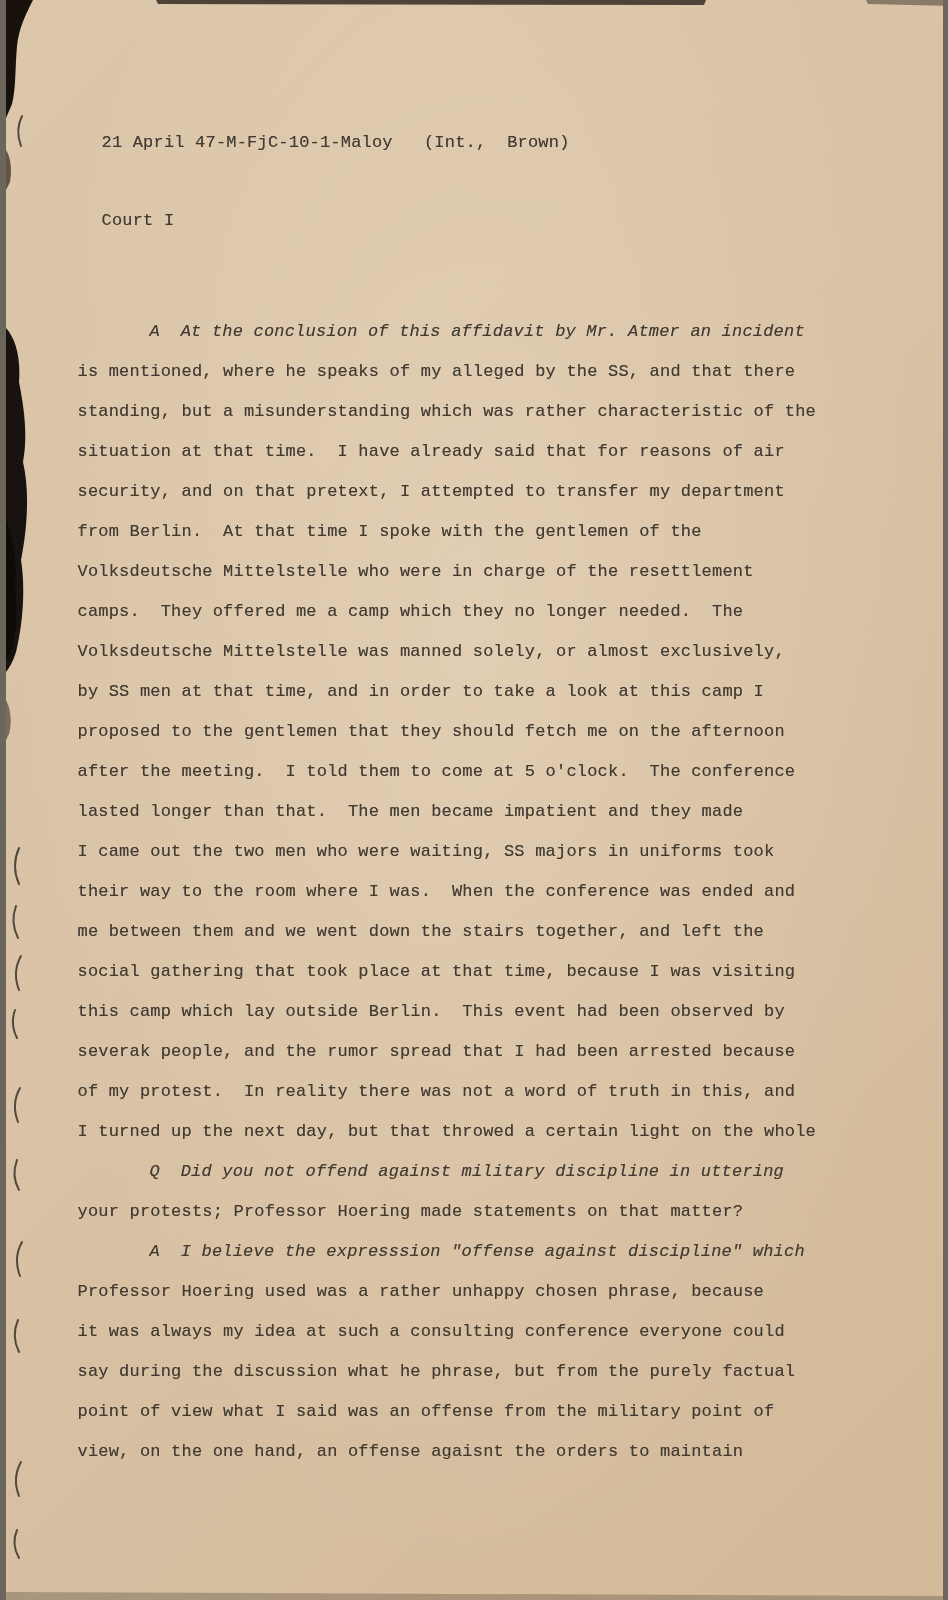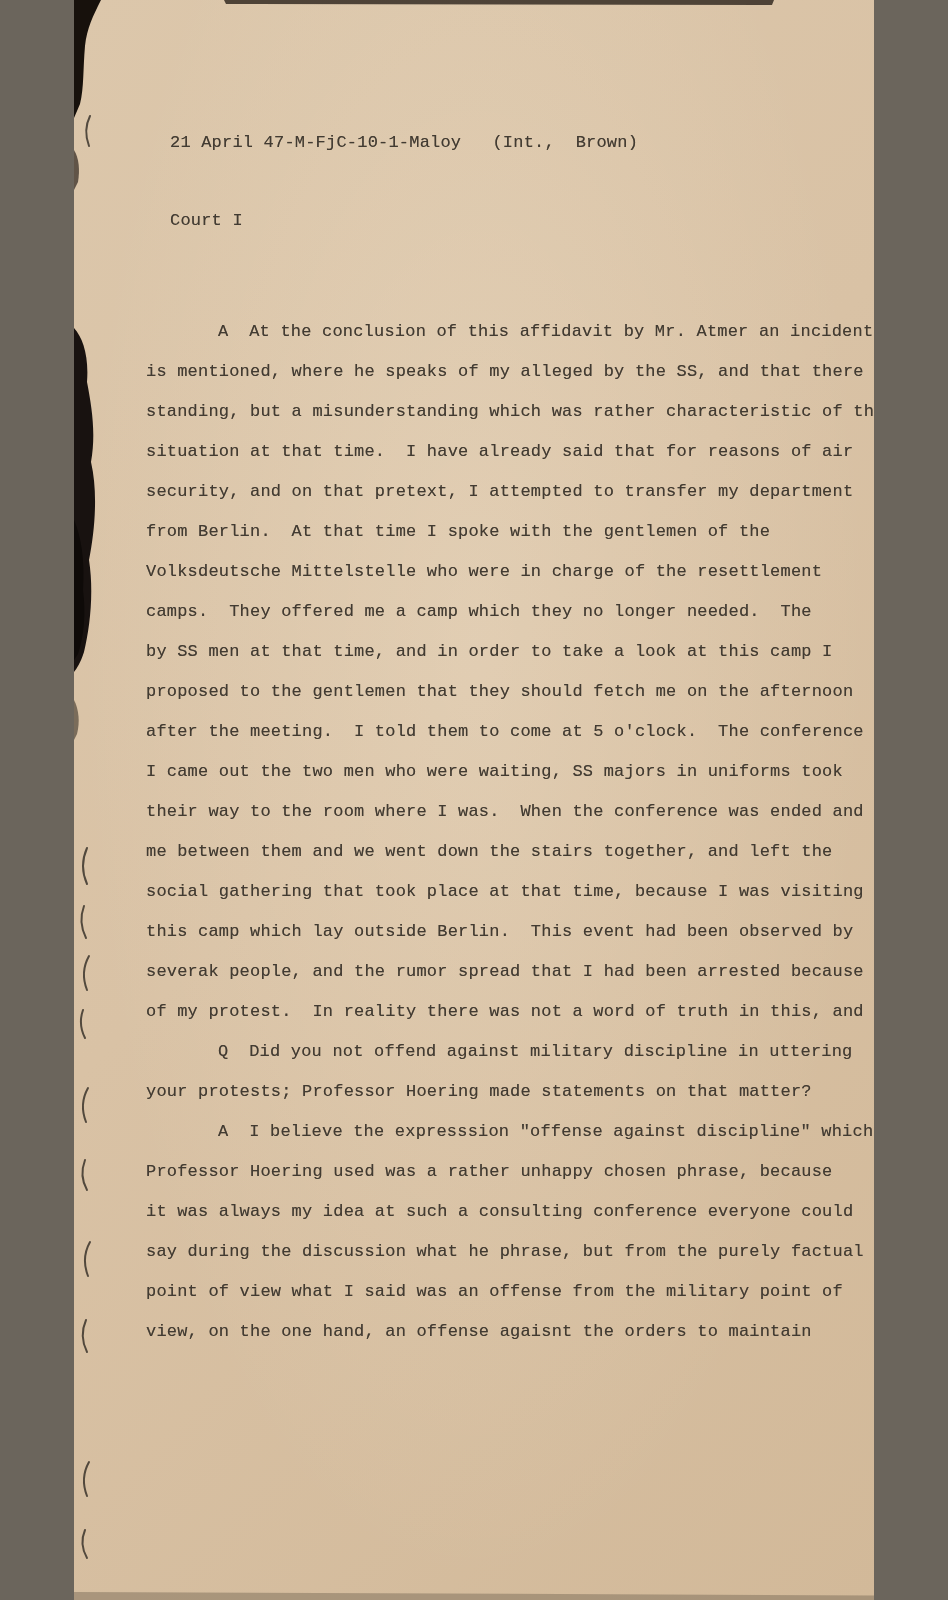--- a/index.html
+++ b/index.html
@@ -2,21 +2,21 @@
 <html><head>
 <meta charset="utf-8">
 <style>
   html, body {
     margin: 0;
     padding: 0;
     background: #6b655c;
   }
   .page {
     position: relative;
-    width: 800px;
+    width: 937px;
     height: 1600px;
     margin: 0 auto;
     background:
       radial-gradient(ellipse at 50% 40%, rgba(255,246,228,0.22), rgba(0,0,0,0) 70%),
       linear-gradient(135deg, #dcc7ab 0%, #d9c2a5 45%, #d2b999 100%);
     overflow: hidden;
     font-family: "Liberation Mono", "DejaVu Sans Mono", monospace;
     color: #423b32;
   }
   .edge-art {
@@ -40,20 +40,21 @@
     font-size: 17px;
     line-height: 40px;
     letter-spacing: 0.2px;
   }
   .line {
     white-space: pre;
     text-shadow: 0 0 0.6px rgba(62,55,46,0.55);
   }
   .line.indent {
     padding-left: 72px;
+    font-style: italic;
   }
 </style>
 </head>
 <body>
 
 <div class="page">
 
   <svg class="edge-art" viewBox="0 0 948 1600" width="948" height="1600" aria-hidden="true">
 
     <path d="M0,0 L27,0 C19,16 13,28 11,46 C9,68 10,88 6,104 L0,118 Z" fill="#17110c"></path>
@@ -95,30 +96,33 @@
 
     <div class="body-block">
         <div class="line indent">A  At the conclusion of this affidavit by Mr. Atmer an incident</div>
         <div class="line">is mentioned, where he speaks of my alleged by the SS, and that there</div>
         <div class="line">standing, but a misunderstanding which was rather characteristic of the</div>
         <div class="line">situation at that time.  I have already said that for reasons of air</div>
         <div class="line">security, and on that pretext, I attempted to transfer my department</div>
         <div class="line">from Berlin.  At that time I spoke with the gentlemen of the</div>
         <div class="line">Volksdeutsche Mittelstelle who were in charge of the resettlement</div>
         <div class="line">camps.  They offered me a camp which they no longer needed.  The</div>
+        <div class="line">Volksdeutsche Mittelstelle was manned solely, or almost exclusively,</div>
         <div class="line">by SS men at that time, and in order to take a look at this camp I</div>
         <div class="line">proposed to the gentlemen that they should fetch me on the afternoon</div>
         <div class="line">after the meeting.  I told them to come at 5 o'clock.  The conference</div>
+        <div class="line">lasted longer than that.  The men became impatient and they made</div>
         <div class="line">I came out the two men who were waiting, SS majors in uniforms took</div>
         <div class="line">their way to the room where I was.  When the conference was ended and</div>
         <div class="line">me between them and we went down the stairs together, and left the</div>
         <div class="line">social gathering that took place at that time, because I was visiting</div>
         <div class="line">this camp which lay outside Berlin.  This event had been observed by</div>
         <div class="line">severak people, and the rumor spread that I had been arrested because</div>
         <div class="line">of my protest.  In reality there was not a word of truth in this, and</div>
+        <div class="line">I turned up the next day, but that throwed a certain light on the whole</div>
         <div class="line indent">Q  Did you not offend against military discipline in uttering</div>
         <div class="line">your protests; Professor Hoering made statements on that matter?</div>
         <div class="line indent">A  I believe the expresssion "offense against discipline" which</div>
         <div class="line">Professor Hoering used was a rather unhappy chosen phrase, because</div>
         <div class="line">it was always my idea at such a consulting conference everyone could</div>
         <div class="line">say during the discussion what he phrase, but from the purely factual</div>
         <div class="line">point of view what I said was an offense from the military point of</div>
         <div class="line">view, on the one hand, an offense agaisnt the orders to maintain</div>
       </div>
 

